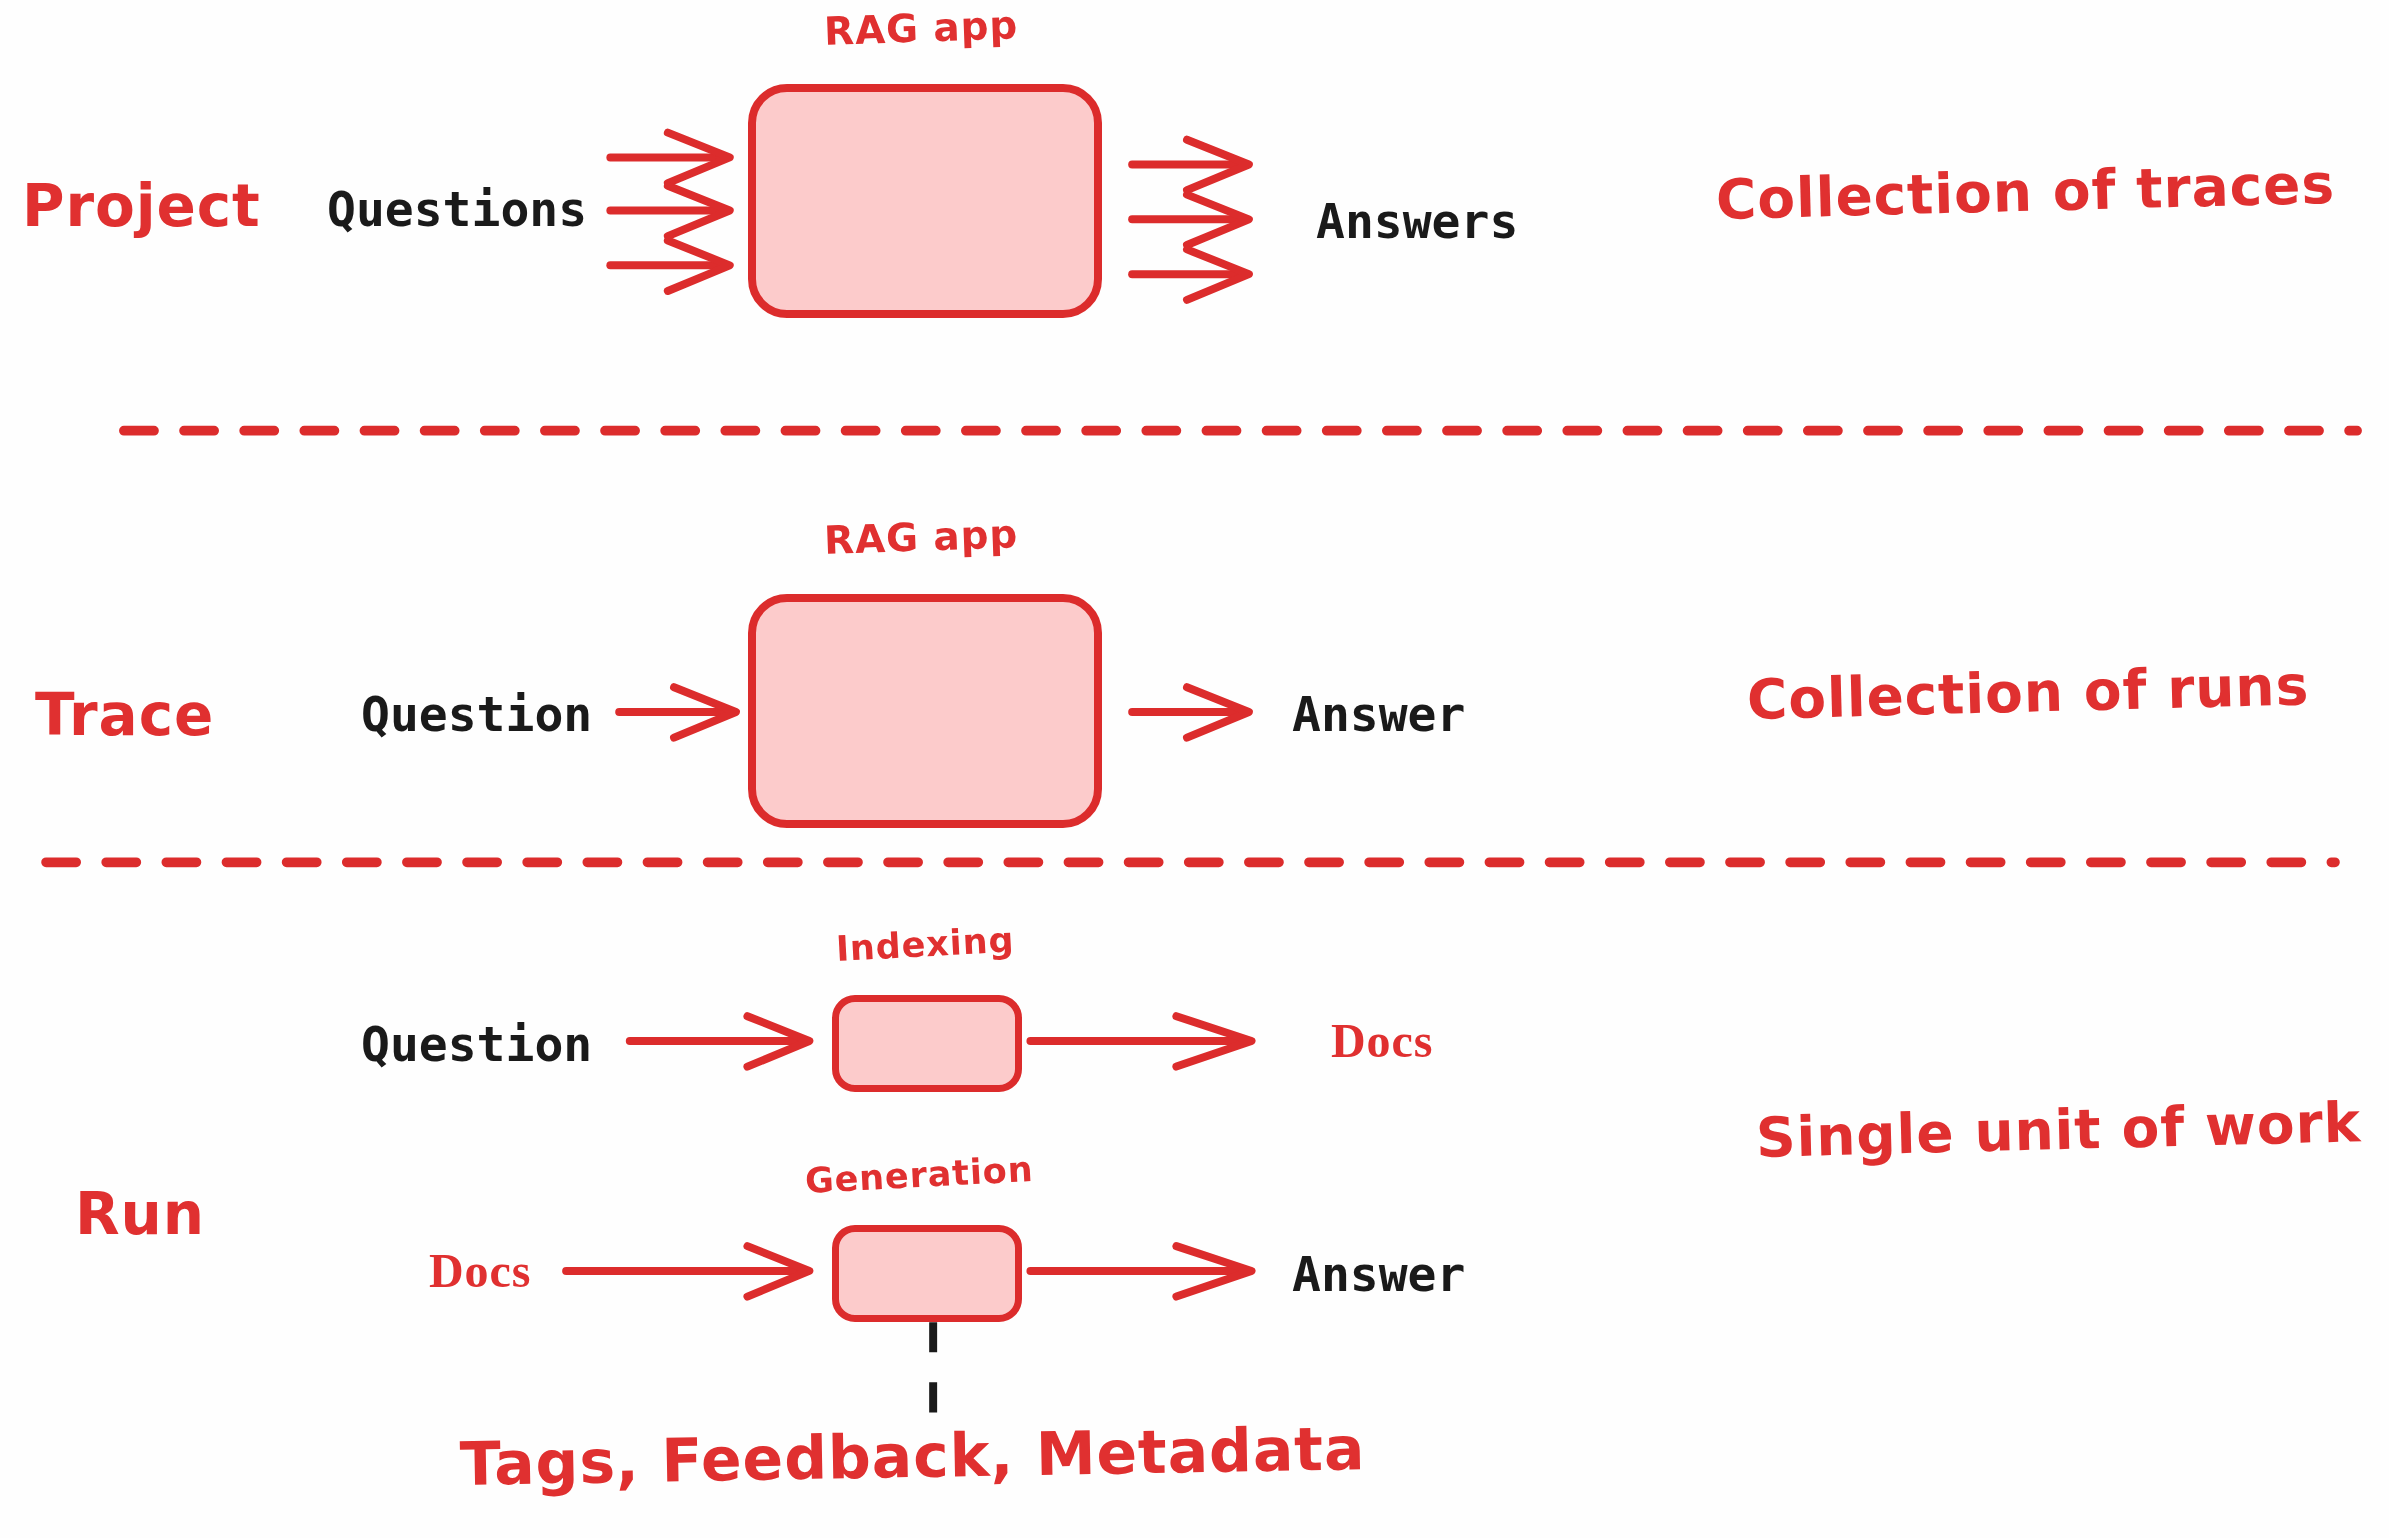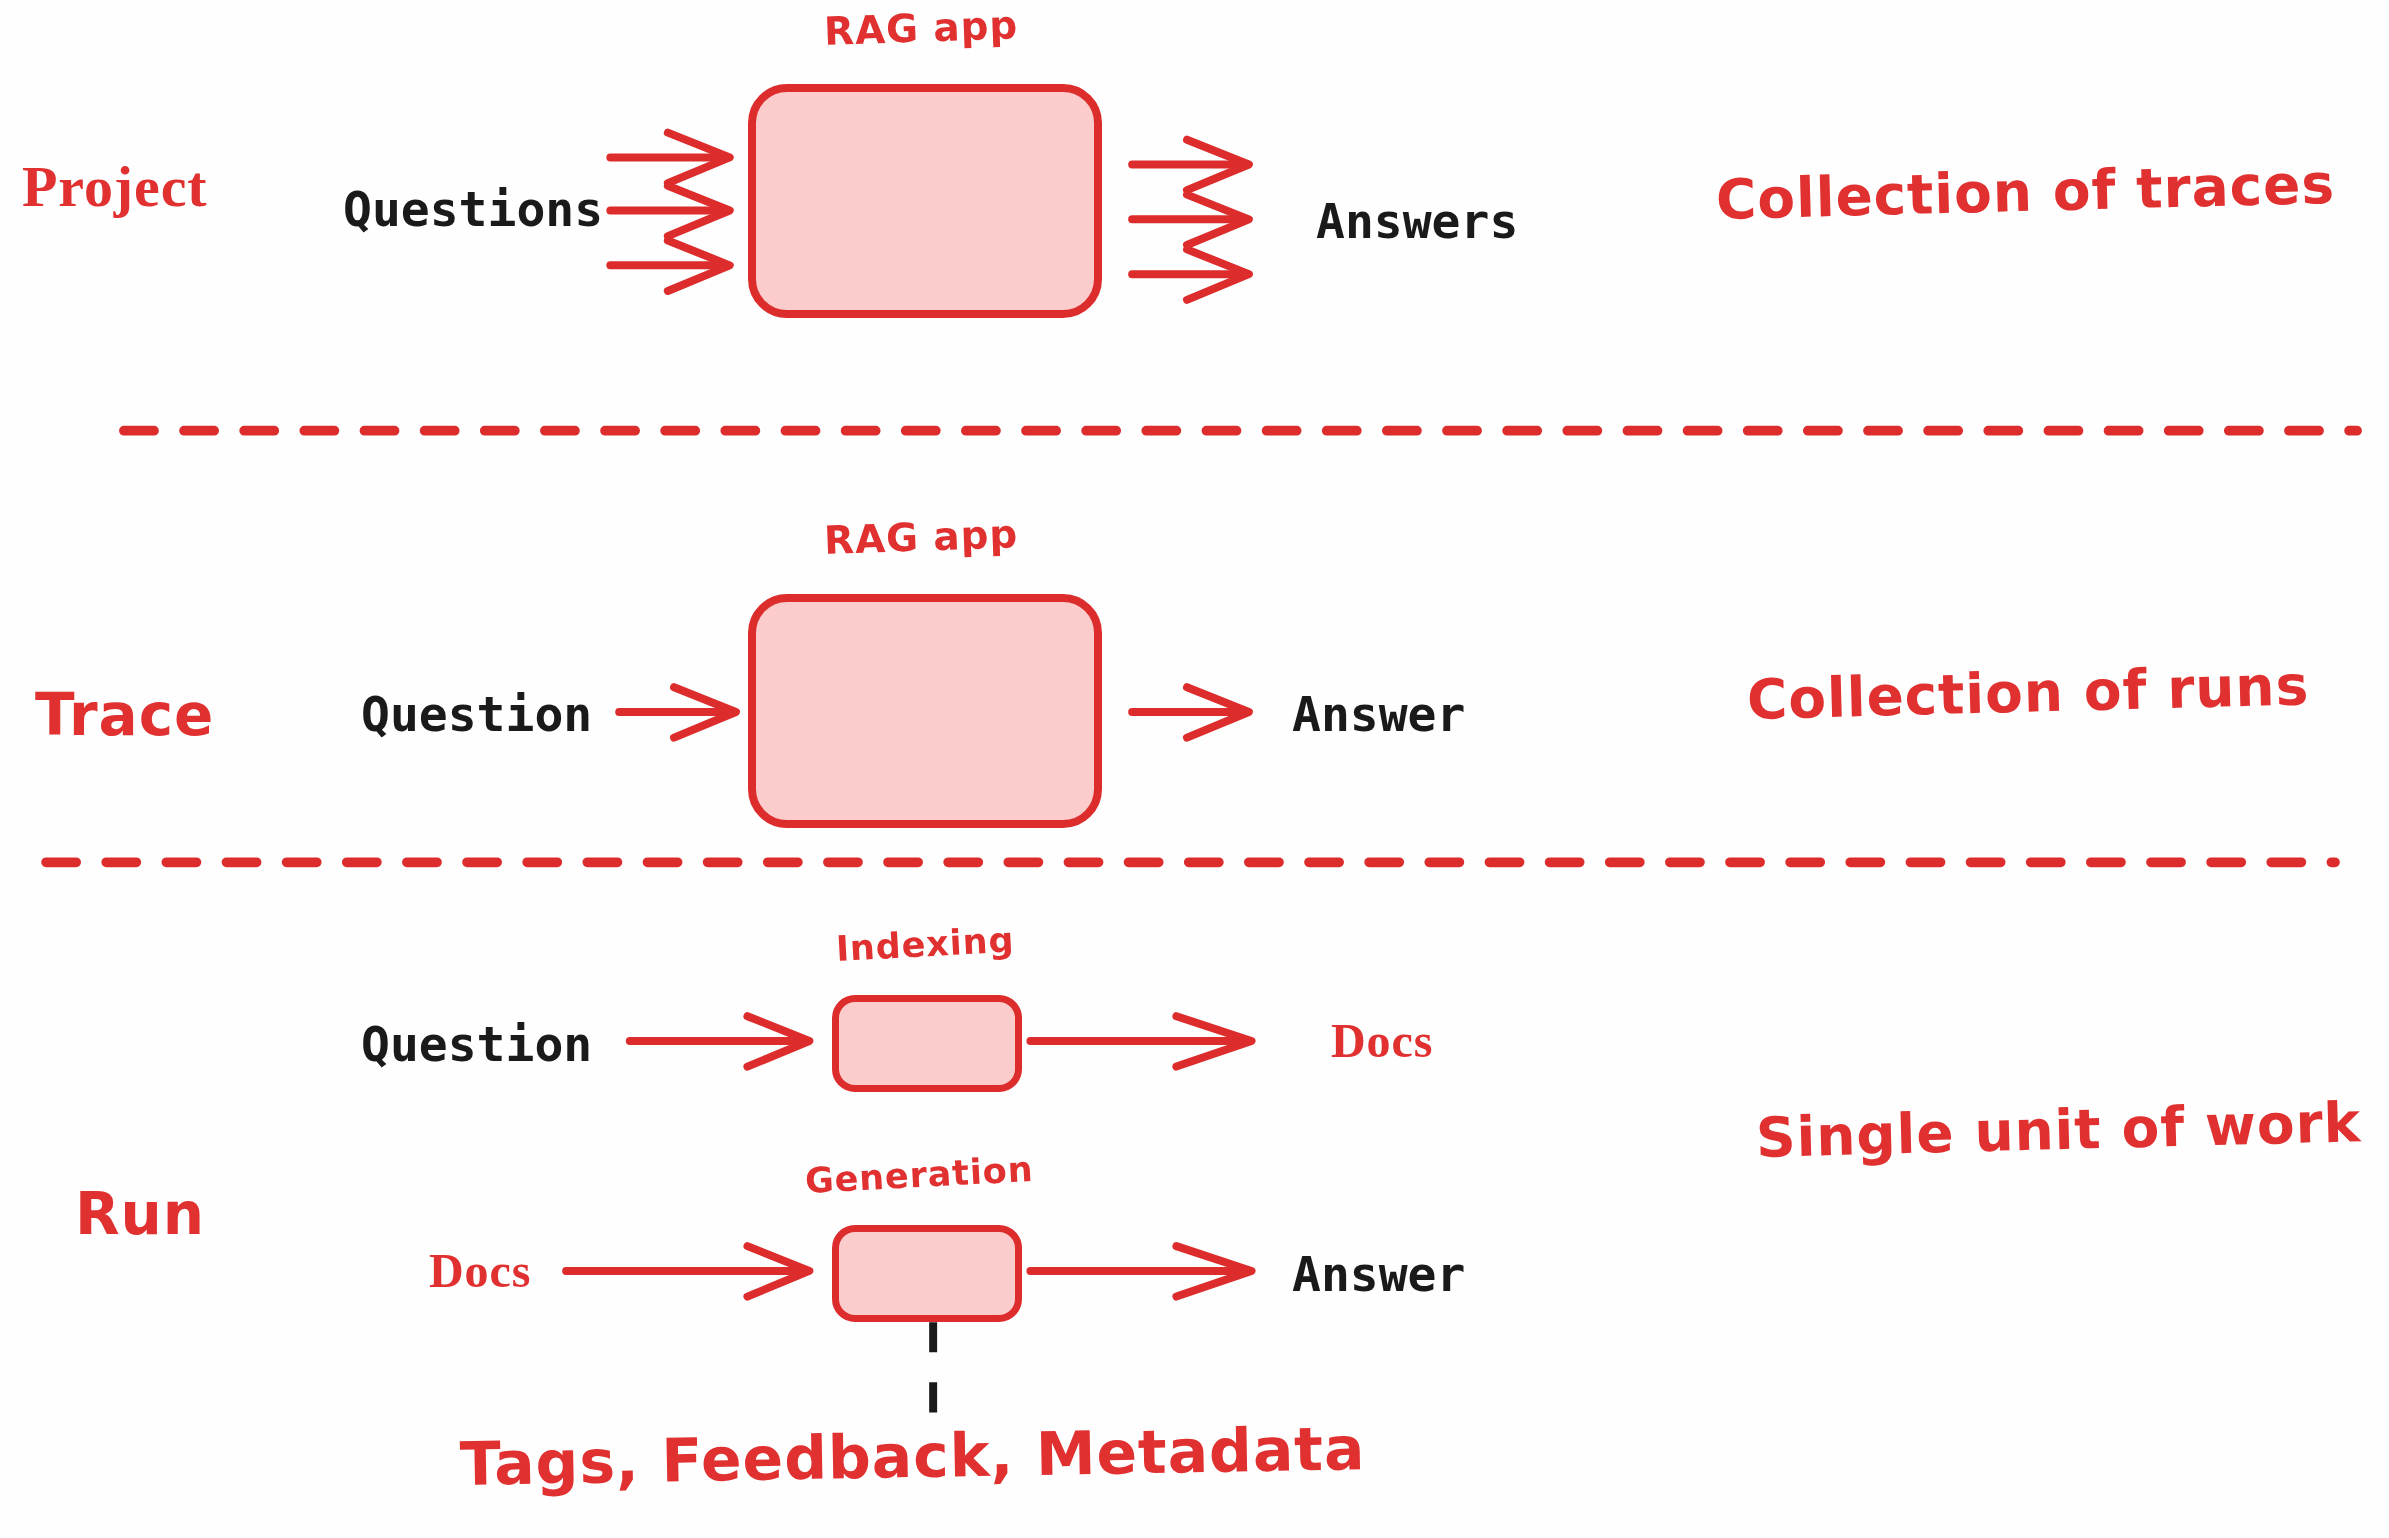--- a/index.html
+++ b/index.html
@@ -139,23 +139,23 @@
       <path d="M845 1409 L 915 1437 L 845 1466"></path>
     </g>
     <g stroke="#dc2c2c" stroke-width="9" fill="none" stroke-linecap="round" stroke-linejoin="round">
       <path d="M1165 1437 L 1400 1437"></path>
       <path d="M1330 1409 L 1415 1437 L 1330 1466"></path>
     </g>
 
     <path d="M1055 1495 L 1055 1625" stroke="#1a1a1a" stroke-width="9" fill="none" stroke-dasharray="34 34" stroke-linecap="butt"></path>
   </svg>
 
-  <div class="hand rowlabel" style="left:22px; top:153px;font-family:Liberation Serif, serif;">Project</div>
+  <div class="hand rowlabel" style="left:22px; top:172px;">Project</div>
 
-  <div class="mono io" style="left:327px; top:181px;margin-left:16px;">Questions</div>
+  <div class="mono io" style="left:327px; top:181px;">Questions</div>
 
   <div class="hand boxlabel" style="left:824px; top:8.8px; transform: rotate(-2deg);">RAG app</div>
 
   <div class="appbox" style="left:748px; top:84px; width:354px; height:234px;"></div>
 
   <div class="mono io" style="left:1292px; top:193px;margin-left:24px;">Answers</div>
 
   <div class="hand rowdesc" style="left:1716px; top:168px; transform: rotate(-1.5deg);">Collection of traces</div>
 
   <div class="hand rowlabel" style="left:35px; top:681px;">Trace</div>

